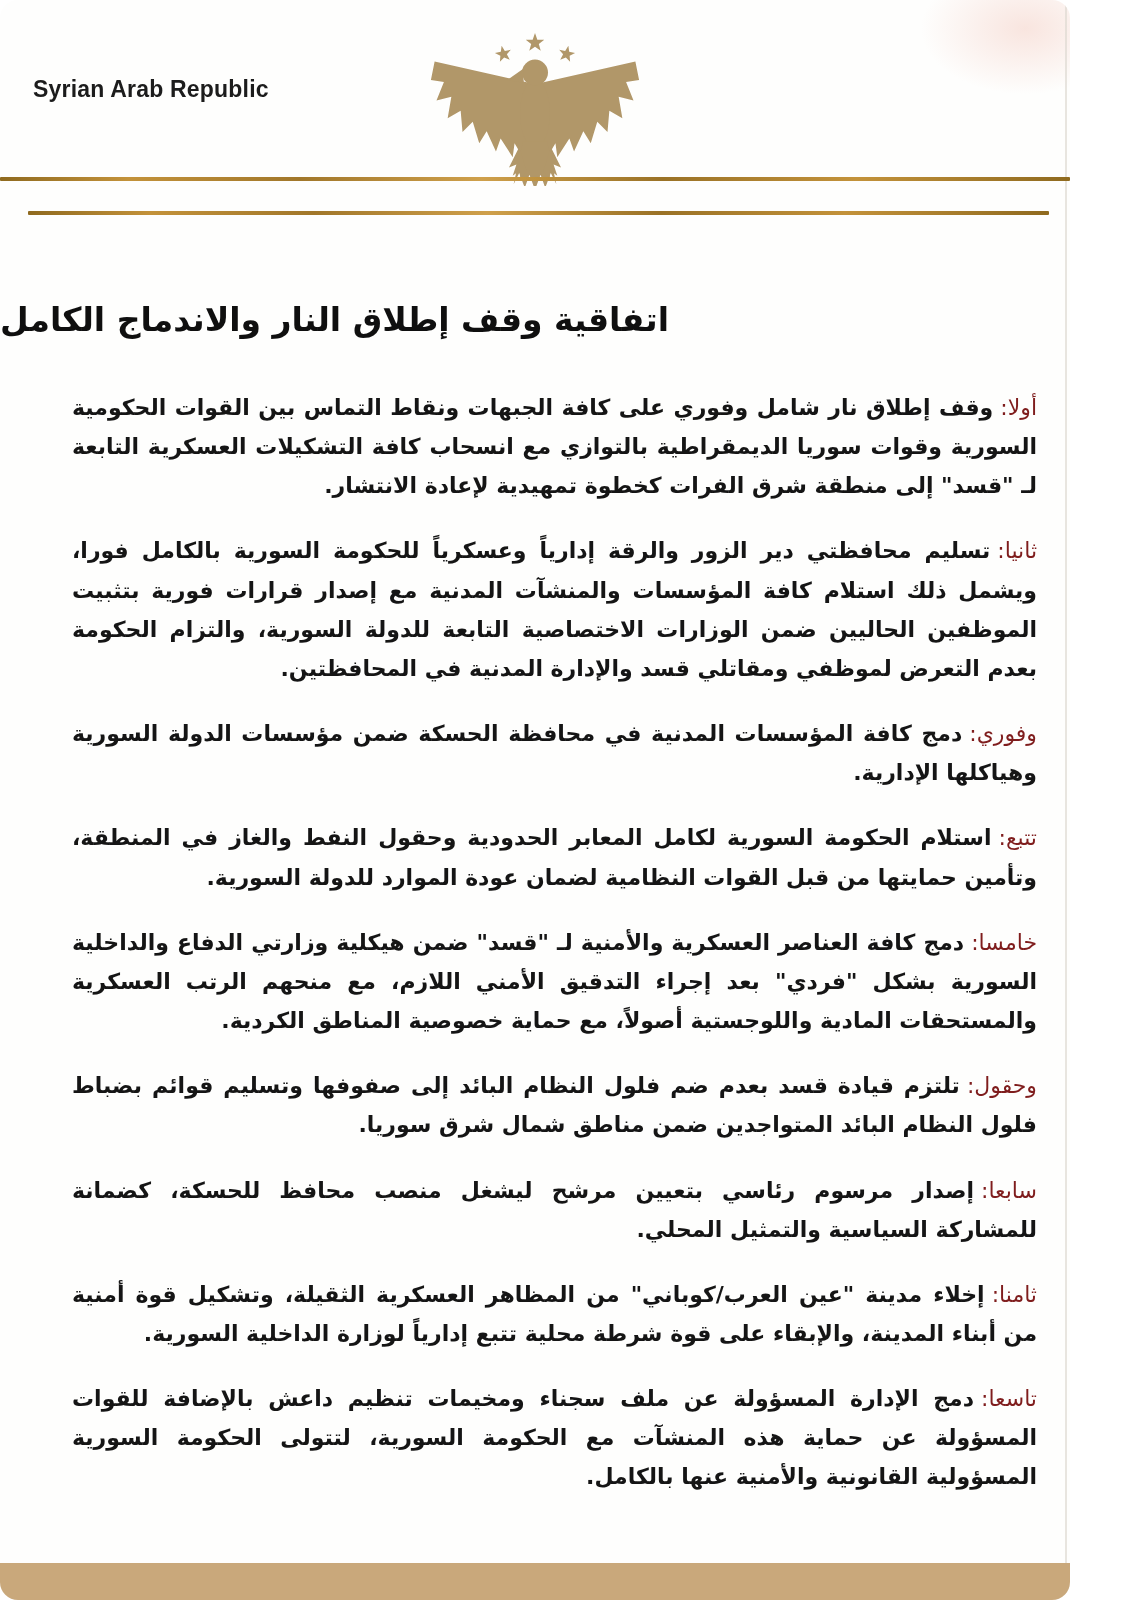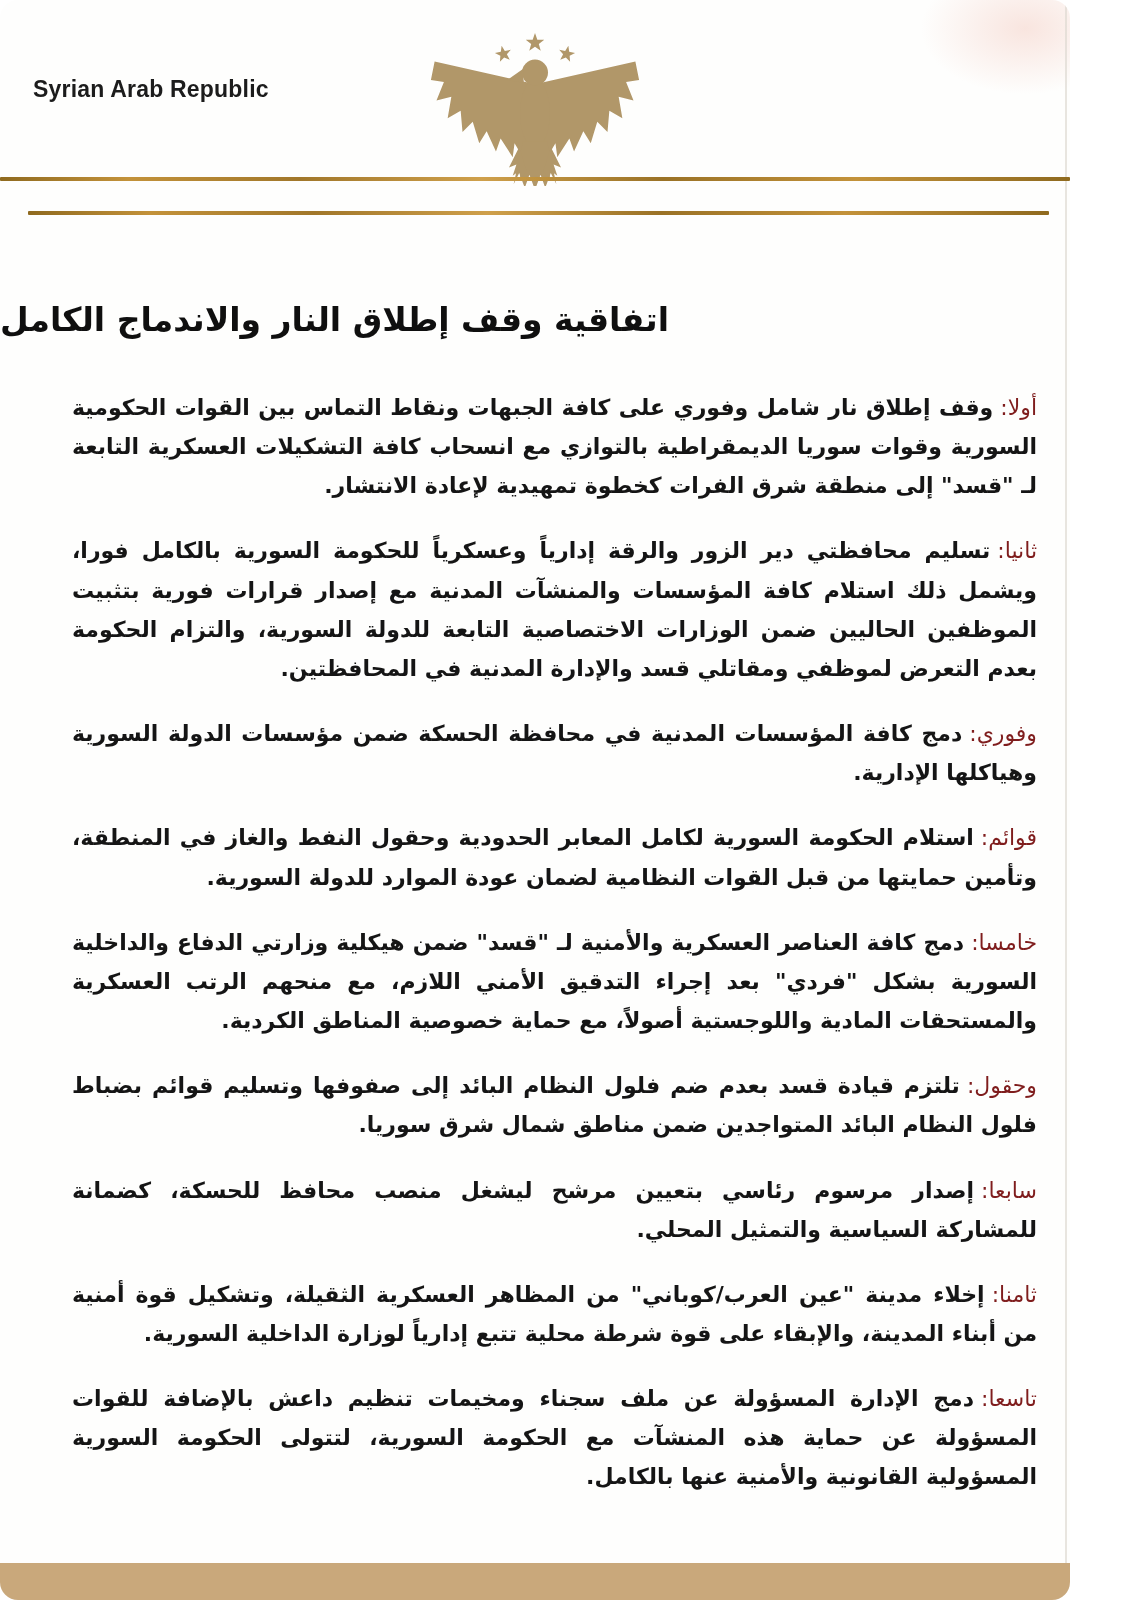--- a/index.html
+++ b/index.html
@@ -100,21 +100,21 @@
 
   <div class="rule rule-top"></div>
   <div class="rule rule-second"></div>
 
   <div class="doc-title">اتفاقية وقف إطلاق النار والاندماج الكامل</div>
 
   <div class="doc-body">
     <p class="clause"><span class="num">أولا:</span><span>وقف إطلاق نار شامل وفوري على كافة الجبهات ونقاط التماس بين القوات الحكومية السورية وقوات سوريا الديمقراطية بالتوازي مع انسحاب كافة التشكيلات العسكرية التابعة لـ "قسد" إلى منطقة شرق الفرات كخطوة تمهيدية لإعادة الانتشار.</span></p>
     <p class="clause"><span class="num">ثانيا:</span><span>تسليم محافظتي دير الزور والرقة إدارياً وعسكرياً للحكومة السورية بالكامل فورا، ويشمل ذلك استلام كافة المؤسسات والمنشآت المدنية مع إصدار قرارات فورية بتثبيت الموظفين الحاليين ضمن الوزارات الاختصاصية التابعة للدولة السورية، والتزام الحكومة بعدم التعرض لموظفي ومقاتلي قسد والإدارة المدنية في المحافظتين.</span></p>
     <p class="clause"><span class="num">وفوري:</span><span>دمج كافة المؤسسات المدنية في محافظة الحسكة ضمن مؤسسات الدولة السورية وهياكلها الإدارية.</span></p>
-    <p class="clause"><span class="num">قوائم:</span><span>استلام الحكومة السورية لكامل المعابر الحدودية وحقول النفط والغاز في المنطقة، وتأمين حمايتها من قبل القوات النظامية لضمان عودة الموارد للدولة السورية.</span></p>
+    <p class="clause"><span class="num">تتبع:</span><span>استلام الحكومة السورية لكامل المعابر الحدودية وحقول النفط والغاز في المنطقة، وتأمين حمايتها من قبل القوات النظامية لضمان عودة الموارد للدولة السورية.</span></p>
     <p class="clause"><span class="num">خامسا:</span><span>دمج كافة العناصر العسكرية والأمنية لـ "قسد" ضمن هيكلية وزارتي الدفاع والداخلية السورية بشكل "فردي" بعد إجراء التدقيق الأمني اللازم، مع منحهم الرتب العسكرية والمستحقات المادية واللوجستية أصولاً، مع حماية خصوصية المناطق الكردية.</span></p>
     <p class="clause"><span class="num">وحقول:</span><span>تلتزم قيادة قسد بعدم ضم فلول النظام البائد إلى صفوفها وتسليم قوائم بضباط فلول النظام البائد المتواجدين ضمن مناطق شمال شرق سوريا.</span></p>
     <p class="clause"><span class="num">سابعا:</span><span>إصدار مرسوم رئاسي بتعيين مرشح ليشغل منصب محافظ للحسكة، كضمانة للمشاركة السياسية والتمثيل المحلي.</span></p>
     <p class="clause"><span class="num">ثامنا:</span><span>إخلاء مدينة "عين العرب/كوباني" من المظاهر العسكرية الثقيلة، وتشكيل قوة أمنية من أبناء المدينة، والإبقاء على قوة شرطة محلية تتبع إدارياً لوزارة الداخلية السورية.</span></p>
     <p class="clause"><span class="num">تاسعا:</span><span>دمج الإدارة المسؤولة عن ملف سجناء ومخيمات تنظيم داعش بالإضافة للقوات المسؤولة عن حماية هذه المنشآت مع الحكومة السورية، لتتولى الحكومة السورية المسؤولية القانونية والأمنية عنها بالكامل.</span></p>
   </div>
 
   <div class="band"></div>
 </div>
 

